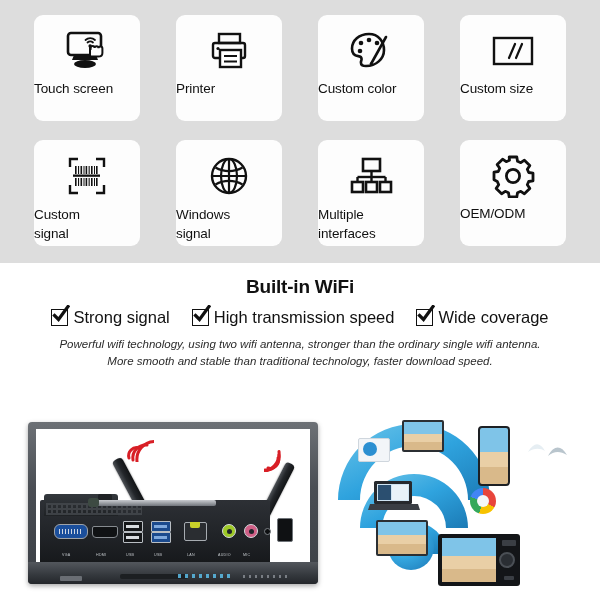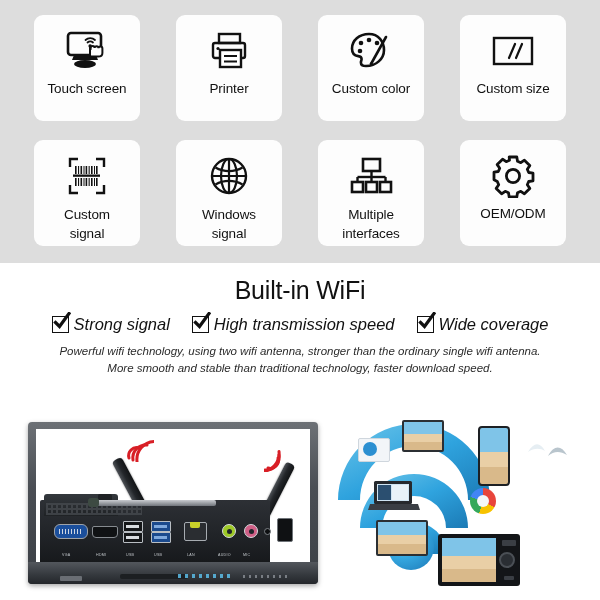--- a/index.html
+++ b/index.html
@@ -33,37 +33,37 @@
     position:relative;
   }
   .card .ico{
     height:52px;width:100%;
     display:flex;align-items:center;justify-content:center;
   }
   .card .ico svg{display:block;}
   .card .lbl{
     margin-top:3px;
     font-size:13.5px;line-height:17px;color:#111;
-    text-align:center;width:100%;
+    width:100%;
     letter-spacing:-0.1px;
   }
   .card.two-line .lbl{line-height:19px;}
 
   
   .wifi-block{
     position:absolute;left:0;top:263px;width:600px;height:150px;
     background:#fff;
   }
   .headline{
-    text-align:center;font-size:25px;font-weight:normal;color:#111;
+    text-align:center;font-size:19px;font-weight:bold;color:#111;
     margin:0;padding-top:13px;letter-spacing:-0.2px;
   }
   .checks{
     display:flex;justify-content:center;align-items:center;
-    gap:0px;margin-top:10px;padding:0 8px;font-style:italic;
+    gap:0px;margin-top:10px;padding:0 8px;
   }
   .check{
     display:flex;align-items:center;gap:5px;
     font-size:16.5px;color:#111;white-space:nowrap;
   }
   .check + .check{margin-left:22px;}
   .cbox{
     width:15px;height:15px;border:1.6px solid #111;background:#fff;
     position:relative;flex:0 0 auto;
   }

